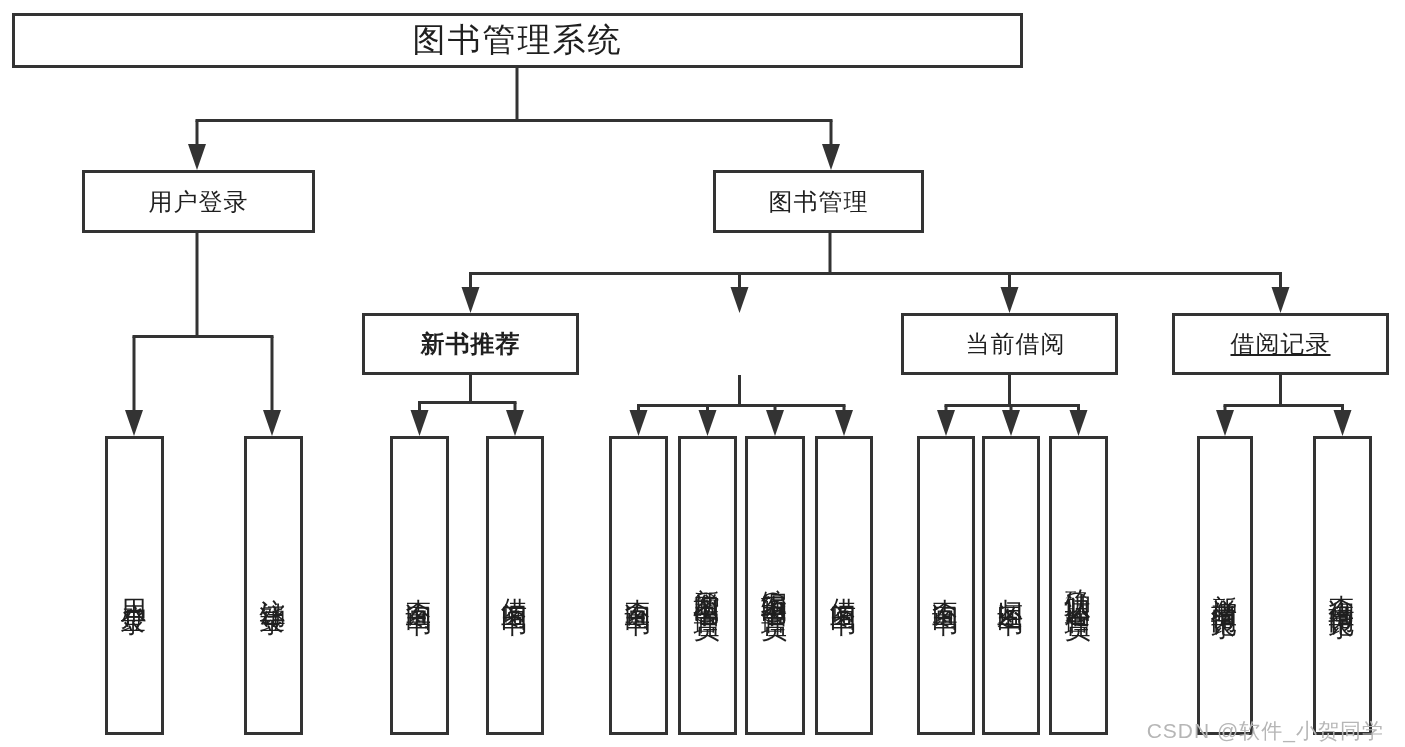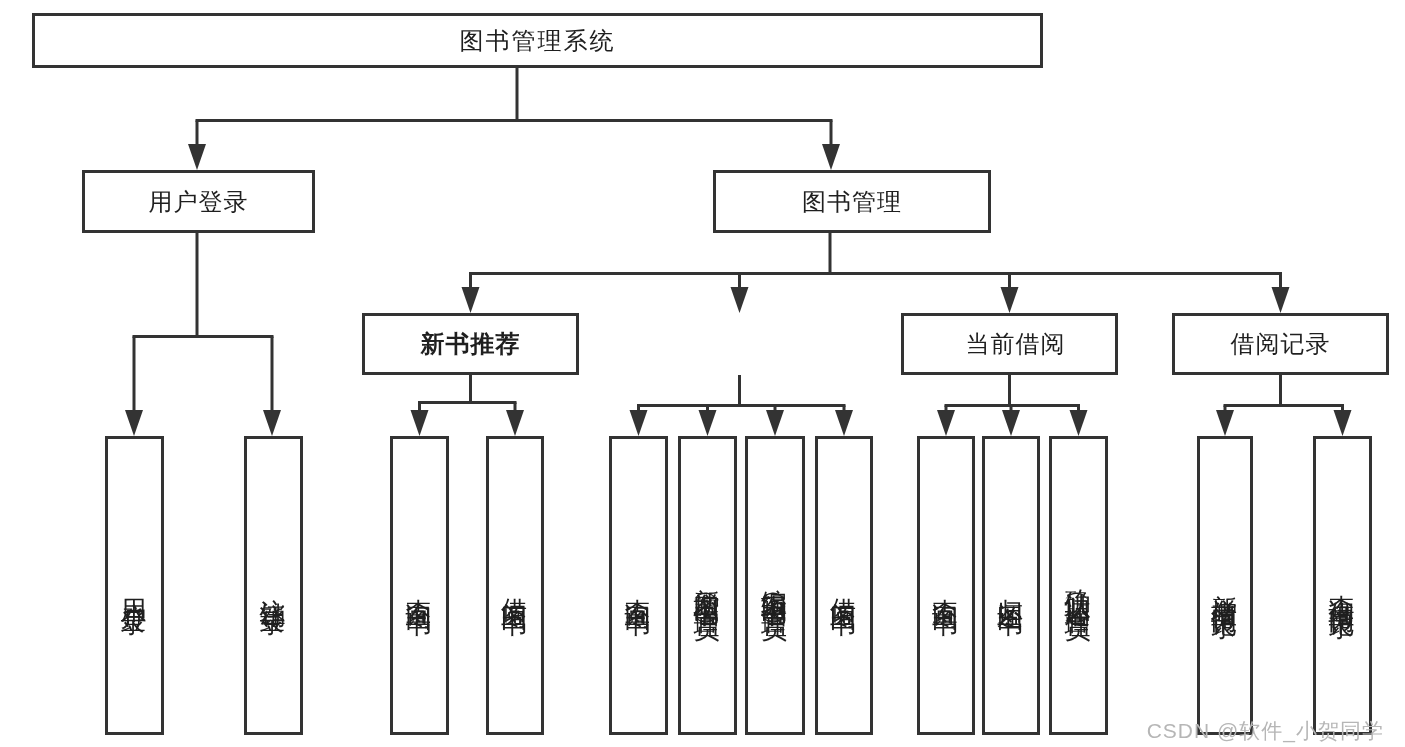--- a/index.html
+++ b/index.html
@@ -14,21 +14,21 @@
   .connectors path{stroke:#333333;stroke-width:3;fill:none;}
   .connectors polygon{fill:#333333;stroke:none;}
   .box{
     position:absolute;box-sizing:border-box;z-index:2;
     background:#ffffff;border:3px solid #333333;
     color:#1f1f1f;
     display:flex;align-items:center;justify-content:center;
     font-size:24px;letter-spacing:1px;
     white-space:nowrap;
   }
-  .root{font-size:24px;letter-spacing:2px;margin-left:20px;}
+  .root{font-size:33px;letter-spacing:2px;}
   .vbox{
     writing-mode:vertical-rl;text-orientation:mixed;
     font-size:26px;letter-spacing:4px;
   }
   .watermark{
     position:absolute;right:21px;bottom:2px;z-index:5;
     font-size:21px;letter-spacing:1px;color:#b6b6b6;
   }
 </style>
 </head>
@@ -108,25 +108,25 @@
       <path d="M1225,405.5 V412"></path>
         <polygon points="1216,410 1234,410 1225,436"></polygon>
       <path d="M1342.5,405.5 V412"></path>
         <polygon points="1333.5,410 1351.5,410 1342.5,436"></polygon>
     </g>
   </svg>
 
   <div class="box root" style="left:12px;top:13px;width:1011px;height:55px;">图书管理系统</div>
 
   <div class="box" style="left:82px;top:170px;width:233px;height:63px;">用户登录</div>
-  <div class="box" style="left:713px;top:170px;width:278px;height:63px;">图书管理</div>
+  <div class="box" style="left:713px;top:170px;width:211px;height:63px;">图书管理</div>
 
   <div class="box" style="left:362px;top:313px;width:217px;height:62px;font-weight:bold;">新书推荐</div>
   <div class="box" style="left:901px;top:313px;width:217px;height:62px;padding-left:12px;">当前借阅</div>
-  <div class="box" style="left:1172px;top:313px;width:217px;height:62px;">借阅记录</div>
+  <div class="box" style="left:1172px;top:313px;width:217px;height:62px;text-decoration:underline;">借阅记录</div>
 
   <div class="box vbox" style="left:105px;top:436px;width:59px;height:299px;">用户登录</div>
   <div class="box vbox" style="left:244px;top:436px;width:59px;height:299px;">注销登录</div>
 
   <div class="box vbox" style="left:390px;top:436px;width:59px;height:299px;">查询图书</div>
   <div class="box vbox" style="left:486px;top:436px;width:58px;height:299px;">借阅图书</div>
 
   <div class="box vbox" style="left:609px;top:436px;width:59px;height:299px;">查询图书</div>
   <div class="box vbox" style="left:678px;top:436px;width:59px;height:299px;">新增图书（管理员）</div>
   <div class="box vbox" style="left:745px;top:436px;width:60px;height:299px;">编辑图书（管理员）</div>

